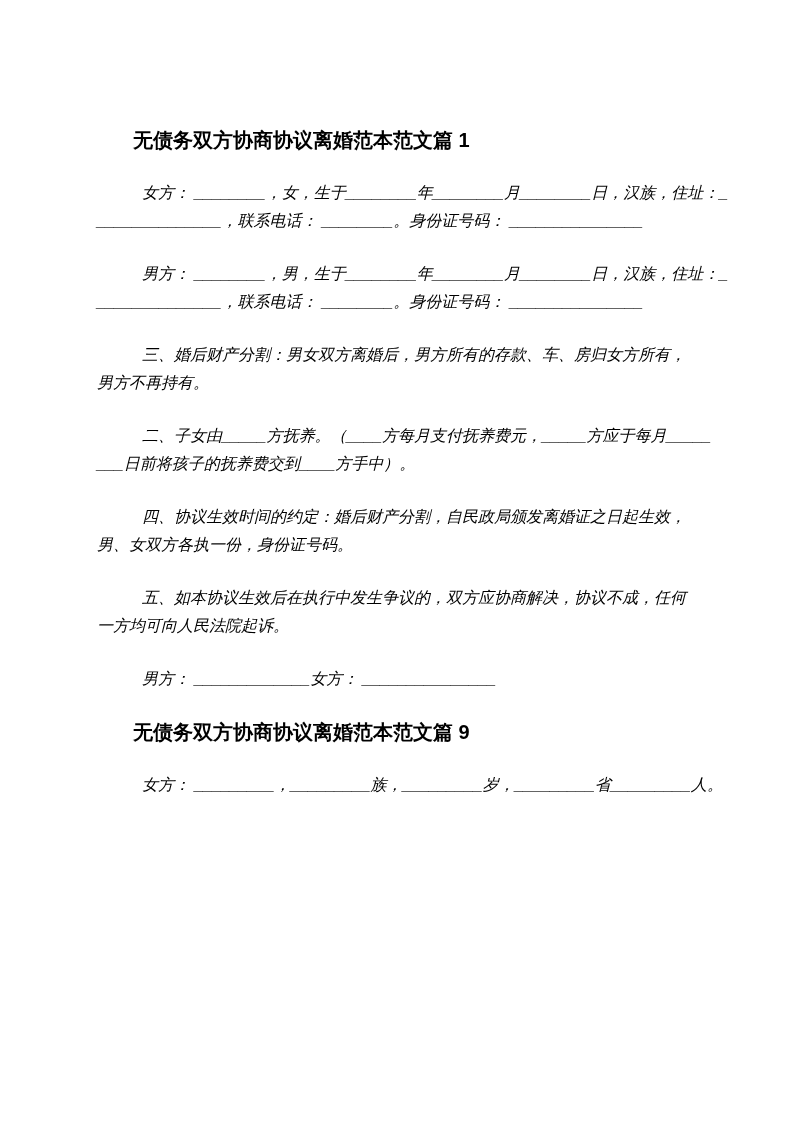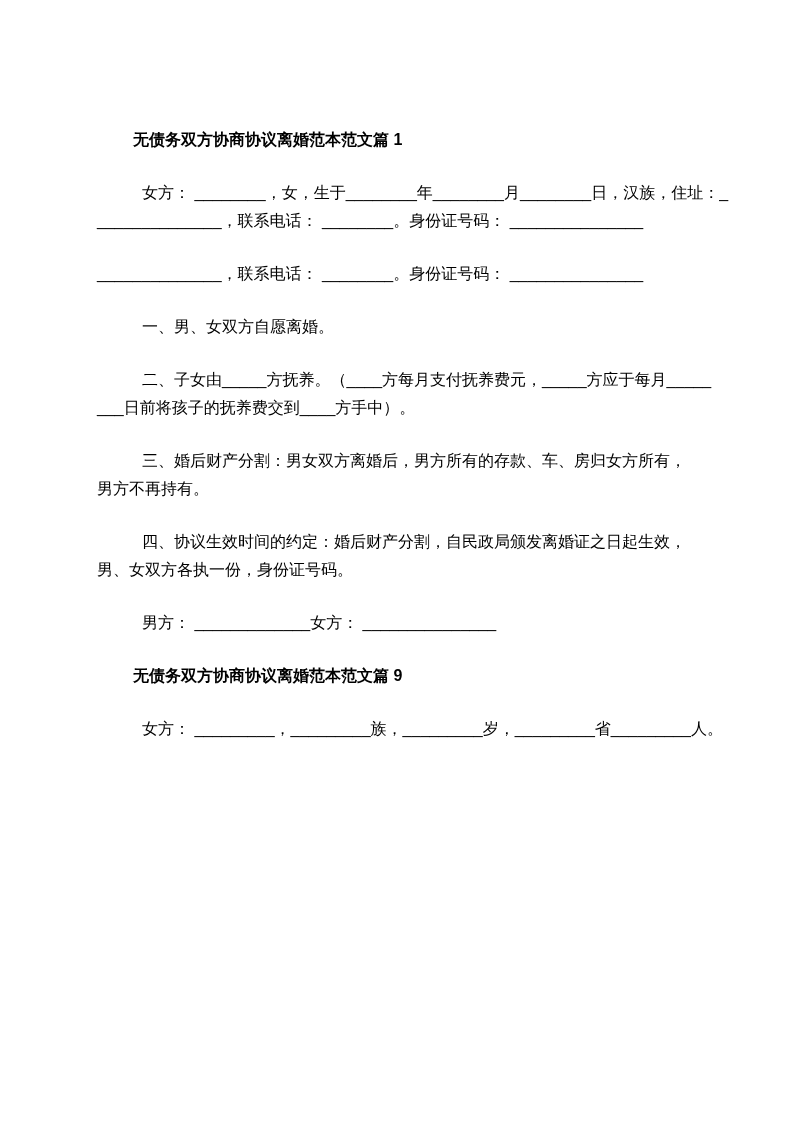--- a/index.html
+++ b/index.html
@@ -17,78 +17,81 @@
     width: 793px;
     height: 1122px;
     padding: 126px 78px 40px 97px;
     background: #ffffff;
     color: #000000;
     font-family: "Liberation Sans", "DejaVu Sans", sans-serif;
     font-size: 16px;
     line-height: 28px;
   }
   .sec-title {
-    font-size: 16px;
+    font-size: 20px;
     font-weight: bold;
     line-height: 28px;
     margin: 0 0 25px 0;
     padding-left: 36px;
     white-space: nowrap;
   }
   .para {
     margin: 0 0 25px 0;
     width: 615px;
   }
   .para:last-child {
     margin-bottom: 16px;
   }
   .line {
     display: block;
     white-space: nowrap;
+    font-style: italic;
   }
   .line.first {
     padding-left: 45px;
   }
 </style>
 </head>
 <body>
 
 <div class="page">
 
   <h3 class="sec-title">无债务双方协商协议离婚范本范文篇 1</h3>
 
   <p class="para">
     <span class="line first">女方： ________，女，生于________年________月________日，汉族，住址：_</span>
     <span class="line">______________，联系电话： ________。身份证号码： _______________</span>
   </p>
 
   <p class="para">
+    <span class="line first">男方： ________，男，生于________年________月________日，汉族，住址：_</span>
     <span class="line">______________，联系电话： ________。身份证号码： _______________</span>
   </p>
 
 
+
   <p class="para">
-    <span class="line first">一、男、女双方自愿离婚。</span>
+    <span class="line first">三、婚后财产分割：男女双方离婚后，男方所有的存款、车、房归女方所有，</span>
+    <span class="line">男方不再持有。</span>
   </p>
 
   <p class="para">
     <span class="line first">二、子女由_____方抚养。（____方每月支付抚养费元，_____方应于每月_____</span>
     <span class="line">___日前将孩子的抚养费交到____方手中）。</span>
   </p>
 
   <p class="para">
-    <span class="line first">三、婚后财产分割：男女双方离婚后，男方所有的存款、车、房归女方所有，</span>
-    <span class="line">男方不再持有。</span>
-  </p>
-
-  <p class="para">
     <span class="line first">四、协议生效时间的约定：婚后财产分割，自民政局颁发离婚证之日起生效，</span>
     <span class="line">男、女双方各执一份，身份证号码。</span>
   </p>
 
+  <p class="para">
+    <span class="line first">五、如本协议生效后在执行中发生争议的，双方应协商解决，协议不成，任何</span>
+    <span class="line">一方均可向人民法院起诉。</span>
+  </p>
 
   <p class="para">
     <span class="line first">男方： _____________女方： _______________</span>
   </p>
 
 
   <h3 class="sec-title">无债务双方协商协议离婚范本范文篇 9</h3>
 
 
   <p class="para">

